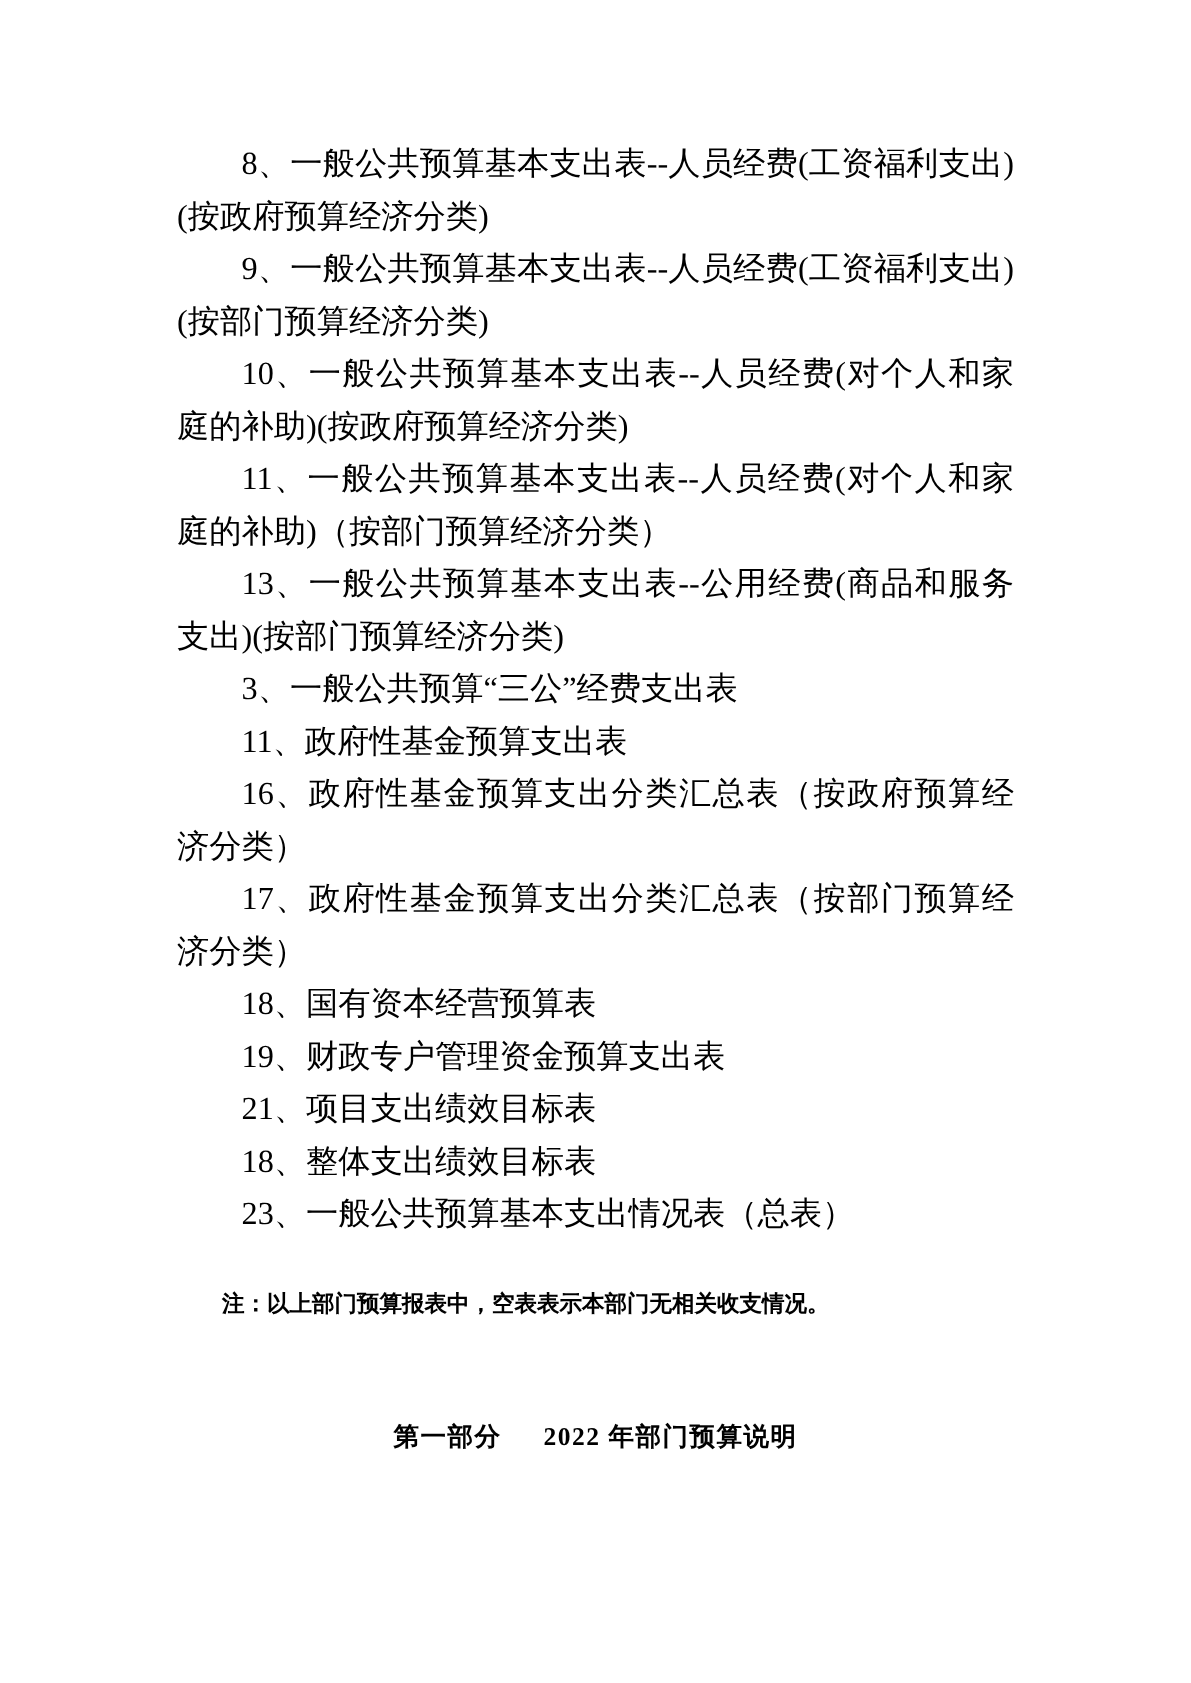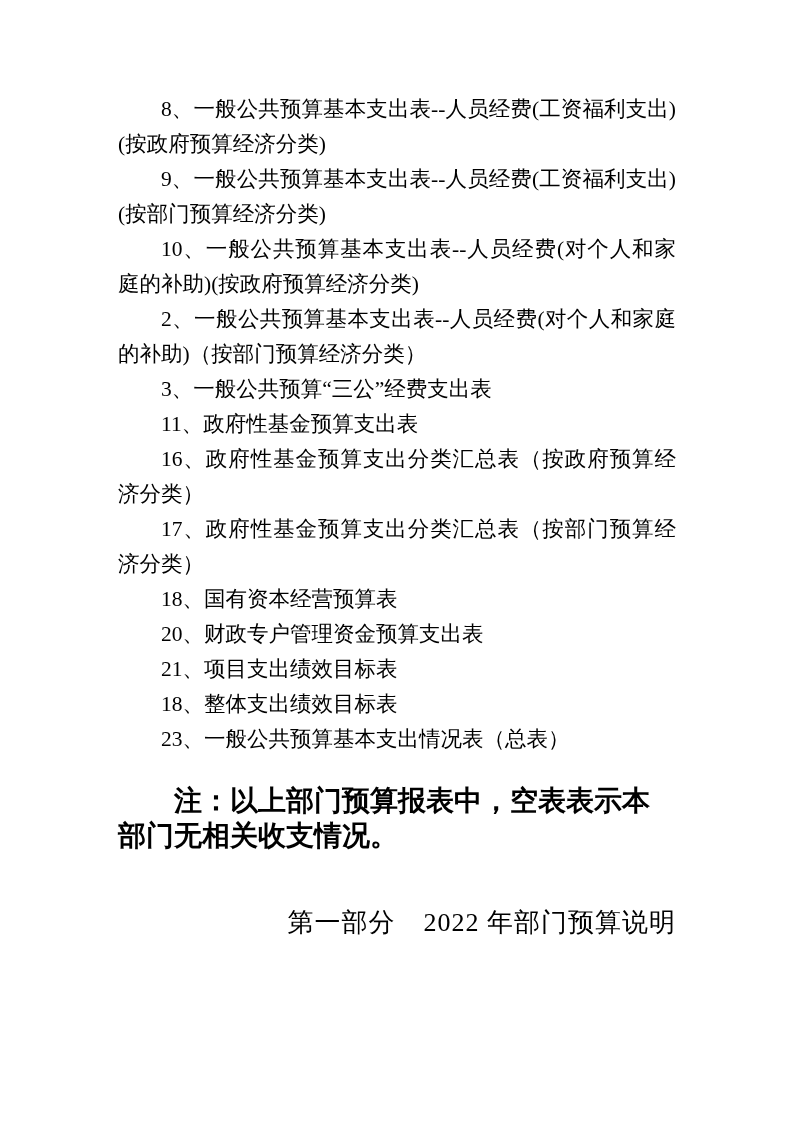--- a/index.html
+++ b/index.html
@@ -30,54 +30,55 @@
     margin: 0;
     padding: 0;
     font-size: 21.5px;
     line-height: 35px;
     text-align: justify;
     letter-spacing: 0px;
   }
   .note {
     text-indent: 2em;
     font-weight: bold;
-    font-size: 28px;
+    font-size: 15px;
     line-height: 35px;
     margin-top: 26px;
   }
   .part-title {
-    text-align: right;
-    font-weight: normal;
-    font-size: 26px;
+    text-align: center;
+    font-weight: bold;
+    font-size: 17px;
     line-height: 40px;
     margin-top: 50px;
     margin-bottom: 18px;
     letter-spacing: 1px;
   }
   .part-title .gap {
     display: inline-block;
     width: 28px;
   }
 </style>
 </head>
 <body>
 
 <div class="page">
   <div class="doc-body">
 
     <p class="list-item">8、一般公共预算基本支出表--人员经费(工资福利支出)(按政府预算经济分类)</p>
     <p class="list-item">9、一般公共预算基本支出表--人员经费(工资福利支出)(按部门预算经济分类)</p>
     <p class="list-item">10、一般公共预算基本支出表--人员经费(对个人和家庭的补助)(按政府预算经济分类)</p>
-    <p class="list-item">2、一般公共预算基本支出表--人员经费(对个人和家庭的补助)（按部门预算经济分类）</p>
+    <p class="list-item">11、一般公共预算基本支出表--人员经费(对个人和家庭的补助)（按部门预算经济分类）</p>
+    <p class="list-item">13、一般公共预算基本支出表--公用经费(商品和服务支出)(按部门预算经济分类)</p>
     <p class="list-item">3、一般公共预算“三公”经费支出表</p>
     <p class="list-item">11、政府性基金预算支出表</p>
     <p class="list-item">16、政府性基金预算支出分类汇总表（按政府预算经济分类）</p>
     <p class="list-item">17、政府性基金预算支出分类汇总表（按部门预算经济分类）</p>
     <p class="list-item">18、国有资本经营预算表</p>
-    <p class="list-item">20、财政专户管理资金预算支出表</p>
+    <p class="list-item">19、财政专户管理资金预算支出表</p>
     <p class="list-item">21、项目支出绩效目标表</p>
     <p class="list-item">18、整体支出绩效目标表</p>
     <p class="list-item">23、一般公共预算基本支出情况表（总表）</p>
 
     <p class="note">注：以上部门预算报表中，空表表示本部门无相关收支情况。</p>
 
     <div class="part-title">
       <span>第一部分</span><span class="gap"></span><span>2022 年部门预算说明</span>
     </div>
 

